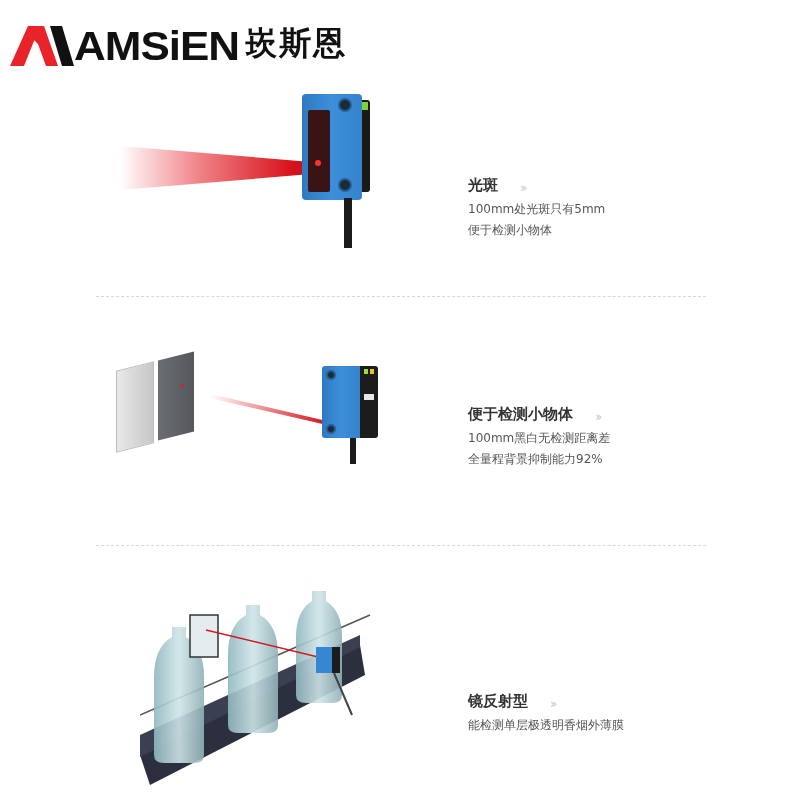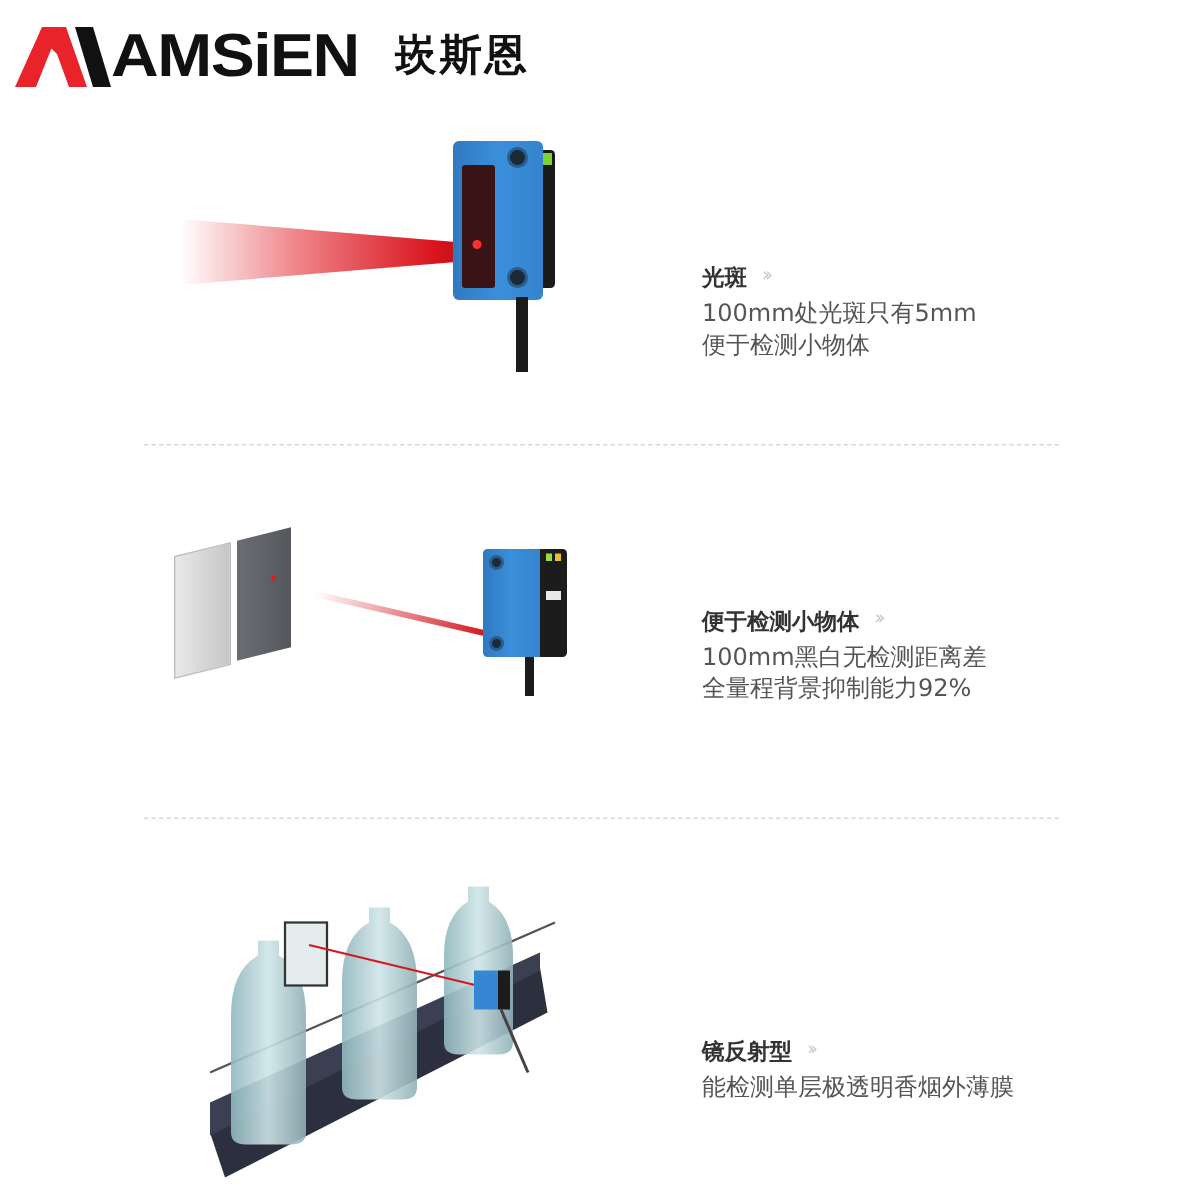--- a/index.html
+++ b/index.html
@@ -1,29 +1,29 @@
 <!DOCTYPE html>
 <html><head>
 <meta charset="utf-8">
 <style>
   html, body { margin:0; padding:0; }
   body { width:800px; height:800px; background:#ffffff; position:relative; overflow:hidden;
          font-family:"DejaVu Sans","Liberation Sans",sans-serif; }
   .abs { position:absolute; }
   
-  .logo { left:10px; top:18px; height:48px; display:flex; align-items:flex-start; }
+  .logo { left:10px; top:18px; height:48px; display:flex; align-items:flex-end; }
   .logo-mark { width:64px; height:40px; position:relative; }
   .logo-text { font-family:"Liberation Sans",sans-serif; font-weight:900; font-size:44px; letter-spacing:-1px; color:#111; line-height:40px; transform:scaleY(0.92); }
-  .logo-cn { font-family:Liberation Serif, serif; font-weight:bold; font-size:28px; color:#111; margin-left:24px; letter-spacing:2px; }
+  .logo-cn { font-family:Liberation Serif, serif; font-weight:bold; font-size:32px; color:#111; margin-left:6px; letter-spacing:2px; }
 
   
   .feat { left:468px; }
-  .feat-title { font-size:15px; font-weight:bold; color:#333; display:flex; align-items:flex-start; gap:10px; }
+  .feat-title { font-size:15px; font-weight:bold; color:#333; display:flex; align-items:flex-end; gap:22px; }
   .feat-arrow { font-size:13px; color:#c8c8c8; font-weight:normal; letter-spacing:-3px; }
-  .feat-line { font-size:16px; color:#555; margin-top:7px; line-height:14px; }
+  .feat-line { font-size:12px; color:#555; margin-top:7px; line-height:14px; }
 
   .divider { left:96px; width:610px; height:0; border-top:1px dashed #d8d8d8; }
 
   
   .sensor-body { background:linear-gradient(90deg,#2f79c0 0%,#3b8fdb 50%,#3583cc 100%); border-radius:4px; }
   .bolt { width:10px; height:10px; border-radius:50%; background:#1c2a38; border:2px solid #2a5d8f; }
   .cable { background:#1b1b1b; }
 </style>
 </head>
 <body>

